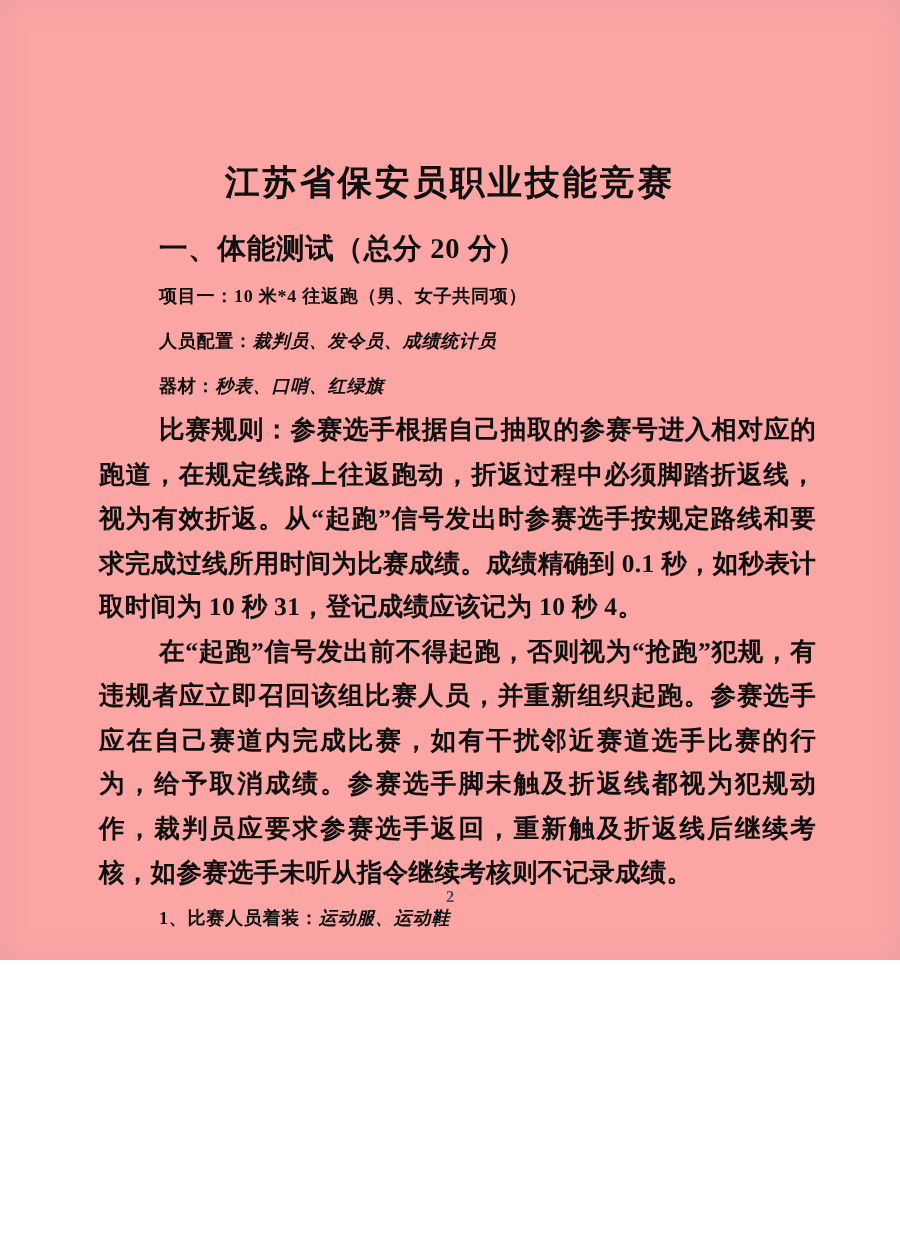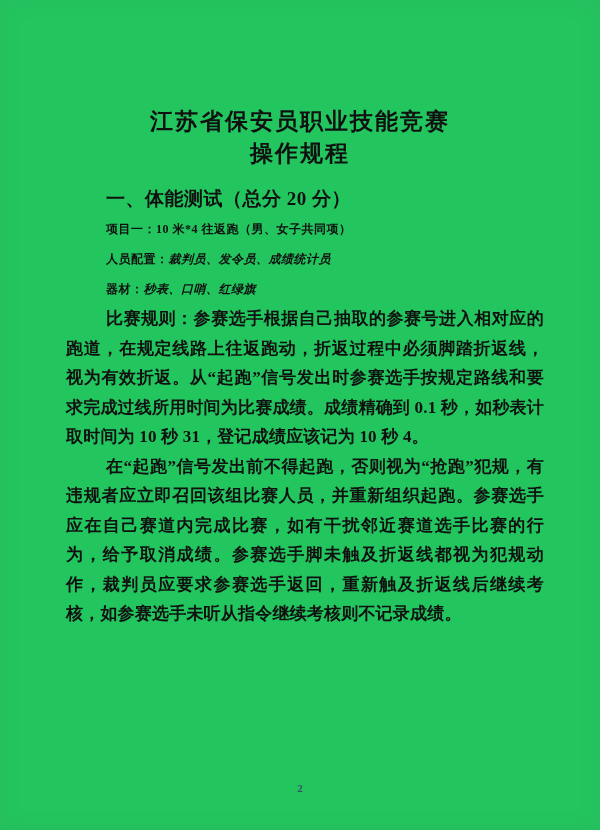--- a/index.html
+++ b/index.html
@@ -3,22 +3,22 @@
 <meta charset="utf-8">
 <style>
   html, body {
     margin: 0;
     padding: 0;
     background: #ffffff;
   }
   .scan-page {
     position: relative;
     width: 600px;
-    height: 830px;
-    background: #22c55e;
+    height: 640px;
+    background: #fca5a5;
     overflow: hidden;
     box-shadow: inset 0 0 22px rgba(110,110,110,0.10);
     font-family: "Liberation Serif", "DejaVu Serif", serif;
     font-weight: 700;
     color: #101010;
   }
   .doc-title {
     margin: 0;
     padding-top: 106px;
     text-align: center;
@@ -64,21 +64,20 @@
     color: var(--page-num-color, #3d4e68);
   }
 </style>
 </head>
 <body>
 
 <div class="scan-page">
 
   <h1 class="doc-title">
     <span class="title-line">江苏省保安员职业技能竞赛</span>
-    <span class="title-line">操作规程</span>
   </h1>
 
   <div class="content">
 
     <div class="section-heading">一、体能测试（总分 20 分）</div>
 
     <div class="field-line">
       <span>项目一：</span><span>10 米*4 往返跑（男、女子共同项）</span>
     </div>
 
@@ -89,18 +88,21 @@
 
     <div class="field-line">
       <span>器材：</span><span class="val-kai">秒表、口哨、红绿旗</span>
     </div>
 
     <p class="para">比赛规则：参赛选手根据自己抽取的参赛号进入相对应的跑道，在规定线路上往返跑动，折返过程中必须脚踏折返线，视为有效折返。从“起跑”信号发出时参赛选手按规定路线和要求完成过线所用时间为比赛成绩。成绩精确到 0.1 秒，如秒表计取时间为 10 秒 31，登记成绩应该记为 10 秒 4。</p>
 
     <p class="para">在“起跑”信号发出前不得起跑，否则视为“抢跑”犯规，有违规者应立即召回该组比赛人员，并重新组织起跑。参赛选手应在自己赛道内完成比赛，如有干扰邻近赛道选手比赛的行为，给予取消成绩。参赛选手脚未触及折返线都视为犯规动作，裁判员应要求参赛选手返回，重新触及折返线后继续考核，如参赛选手未听从指令继续考核则不记录成绩。</p>
 
 
+    <div class="field-line">
+      <span>1、比赛人员着装：</span><span class="val-kai">运动服、运动鞋</span>
+    </div>
 
   </div>
 
   <div class="page-number">2</div>
 
 </div>
 
 </body></html>

